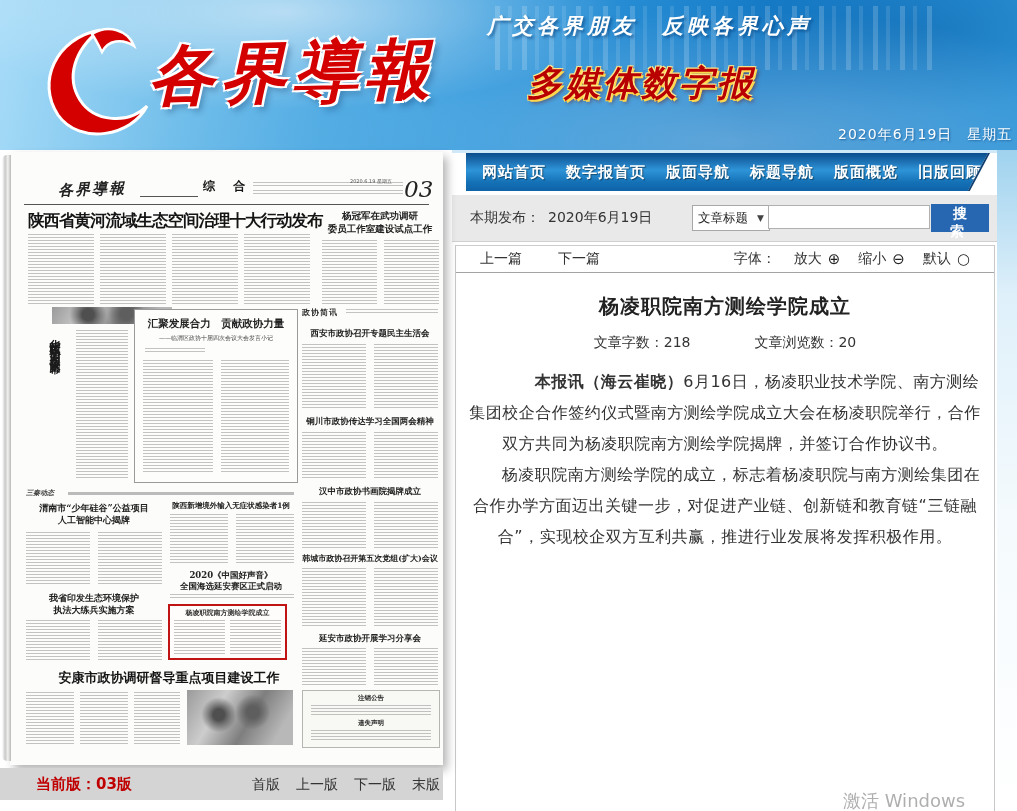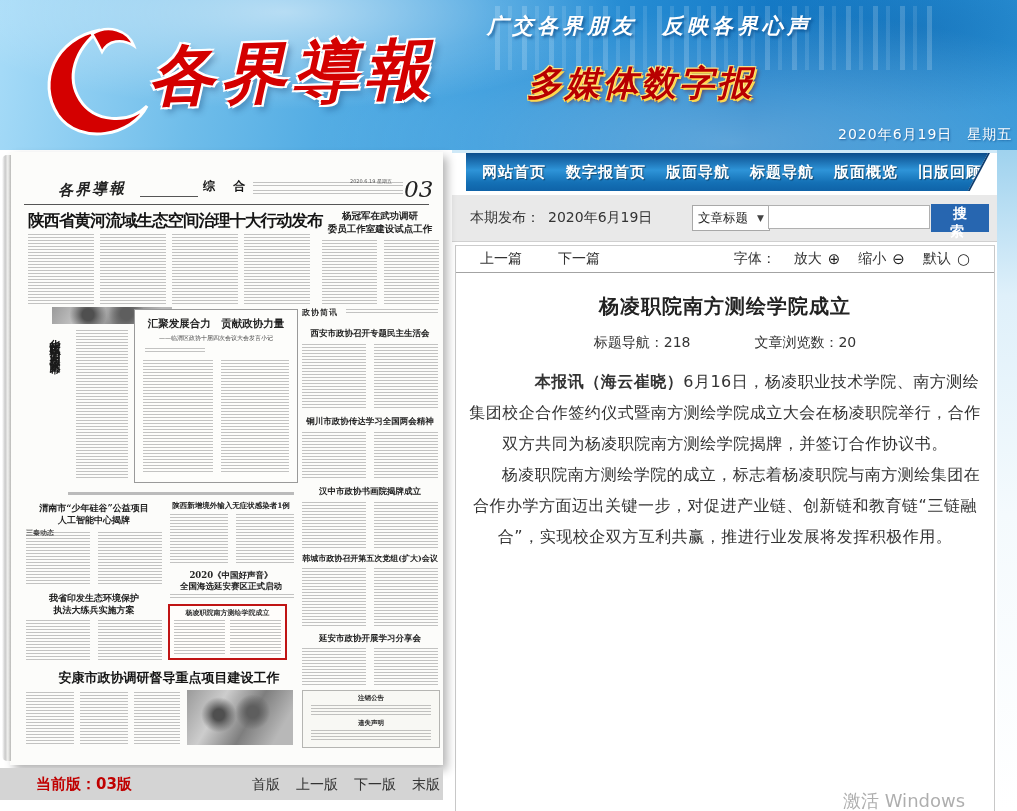--- a/index.html
+++ b/index.html
@@ -130,21 +130,21 @@
         <span class="lbl">放大</span>
           <span class="fi">⊕</span>
         <span class="lbl">缩小</span>
           <span class="fi">⊖</span>
         <span class="lbl">默认</span>
           <span class="fi">○</span>
       </span>
     </div>
     <h1 class="atitle">杨凌职院南方测绘学院成立</h1>
     <div class="ameta">
-      <span><span>标题导航：</span><span>218</span></span>
+      <span><span>文章字数：</span><span>218</span></span>
       <span><span>文章浏览数：</span><span>20</span></span>
     </div>
     <div class="abody">
       <p class="first"><b>本报讯（海云崔晓）</b><span>6月16日，杨凌职业技术学院、南方测绘集团校企合作签约仪式暨南方测绘学院成立大会在杨凌职院举行，合作双方共同为杨凌职院南方测绘学院揭牌，并签订合作协议书。</span></p>
       <p>杨凌职院南方测绘学院的成立，标志着杨凌职院与南方测绘集团在合作办学方面迈出关键一步，对促进产业链、创新链和教育链“三链融合”，实现校企双方互利共赢，推进行业发展将发挥积极作用。</p>
     </div>
   </div>
 
   <div class="watermark">激活 Windows</div>
 
@@ -194,21 +194,21 @@
     <div class="shl" style="left:292px;top:334px;width:136px;font-size:8.5px;">汉中市政协书画院揭牌成立</div>
     <div class="tx" style="left:292px;top:350px;width:64px;height:46px;"></div>
     <div class="tx" style="left:364px;top:350px;width:64px;height:46px;"></div>
     <div class="shl" style="left:292px;top:401px;width:136px;font-size:8px;">韩城市政协召开第五次党组(扩大)会议</div>
     <div class="tx" style="left:292px;top:416px;width:64px;height:60px;"></div>
     <div class="tx" style="left:364px;top:416px;width:64px;height:60px;"></div>
     <div class="shl" style="left:292px;top:481px;width:136px;font-size:8.5px;">延安市政协开展学习分享会</div>
     <div class="tx" style="left:292px;top:496px;width:64px;height:38px;"></div>
     <div class="tx" style="left:364px;top:496px;width:64px;height:38px;"></div>
 
-    <div class="hl" style="left:16px;top:336px;font-size:7px;color:#444;margin-top:40px;">三秦动态</div>
+    <div class="hl" style="left:16px;top:336px;font-size:7px;color:#444;font-style:italic;">三秦动态</div>
     <div class="pline" style="left:58px;top:340px;width:226px;height:3px;background:#bbb;"></div>
 
     <div class="shl" style="left:16px;top:350px;width:136px;font-size:9px;">
       <span>渭南市“少年硅谷”公益项目</span><br><span>人工智能中心揭牌</span>
     </div>
     <div class="tx" style="left:16px;top:380px;width:64px;height:54px;"></div>
     <div class="tx" style="left:88px;top:380px;width:64px;height:54px;"></div>
     <div class="shl" style="left:16px;top:440px;width:136px;font-size:9px;">
       <span>我省印发生态环境保护</span><br><span>执法大练兵实施方案</span>
     </div>

